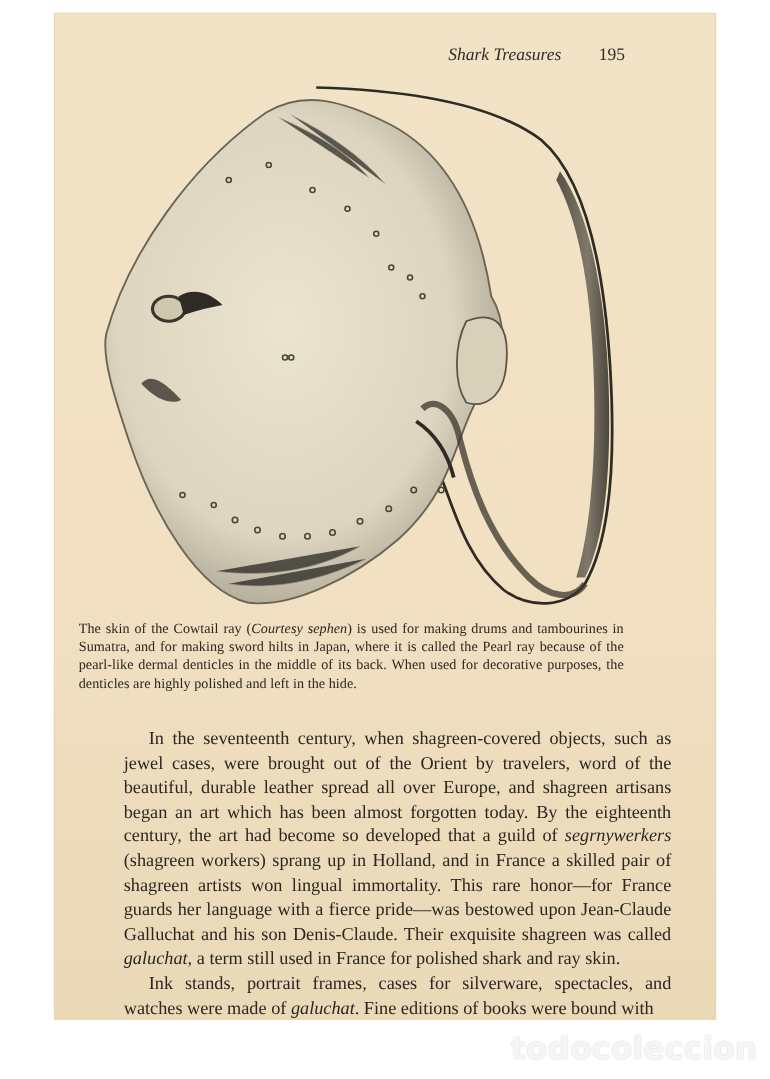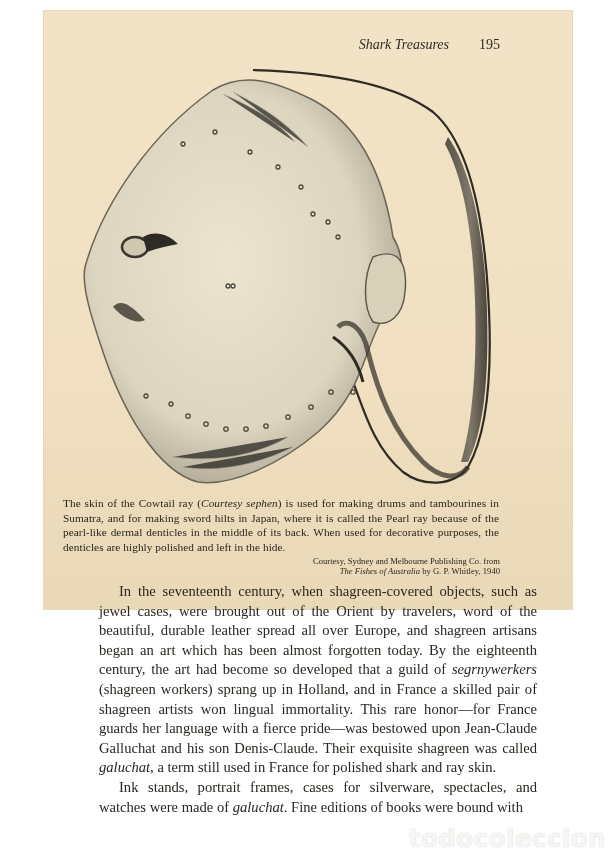--- a/index.html
+++ b/index.html
@@ -1,20 +1,20 @@
 <!DOCTYPE html>
 <html><head>
 <meta charset="utf-8">
 <style>
   html, body { margin: 0; padding: 0; }
   body {
     width: 616px; height: 863px; background: #ffffff; position: relative; overflow: hidden;
   }
   .page {
-    position: absolute; left: 43px; top: 10px; width: 530px; height: 600px;
+    position: absolute; left: 43px; top: 10px; width: 530px; height: 806px;
     background: linear-gradient(180deg, #f3e3c6 0%, #f1e0c2 55%, #ead9b7 100%);
     box-shadow: inset 0 0 0 1px #e8d7b5;
   }
   .running-head {
     position: absolute; top: 27px; right: 73px;
     font-family: "Liberation Serif", serif; font-size: 14px; color: #2e2a24;
     display: flex; gap: 30px; align-items: baseline;
   }
   .running-head .title { font-style: italic; }
   .figure {
@@ -113,24 +113,20 @@
         <path d="M160,32 C190,45 215,60 232,80"></path>
         <path d="M170,30 C200,45 225,62 245,85"></path>
         <path d="M120,405 C150,410 190,405 230,385"></path>
         <path d="M110,395 C150,400 190,395 225,375"></path>
       </g>
     </svg>
   </div>
 
   <div class="caption"><span>The skin of the Cowtail ray (</span><i>Courtesy sephen</i><span>) is used for making drums and tambourines in Sumatra, and for making sword hilts in Japan, where it is called the Pearl ray because of the pearl-like dermal denticles in the middle of its back. When used for decorative purposes, the denticles are highly polished and left in the hide.</span></div>
 
-  <div class="credit">
-    <div>Courtesy, Sydney and Melbourne Publishing Co. from</div>
-    <div><span class="book">The Fishes of Australia</span><span> by G. P. Whitley, 1940</span></div>
-  </div>
 
   <div class="body-text">
     <p><span>In the seventeenth century, when shagreen-covered objects, such as jewel cases, were brought out of the Orient by travelers, word of the beautiful, durable leather spread all over Europe, and shagreen artisans began an art which has been almost forgotten today. By the eighteenth century, the art had become so developed that a guild of </span><i>segrnywerkers</i><span> (shagreen workers) sprang up in Holland, and in France a skilled pair of shagreen artists won lingual immortality. This rare honor—for France guards her language with a fierce pride—was bestowed upon Jean-Claude Galluchat and his son Denis-Claude. Their exquisite shagreen was called </span><i>galuchat</i><span>, a term still used in France for polished shark and ray skin.</span></p>
     <p><span>Ink stands, portrait frames, cases for silverware, spectacles, and watches were made of </span><i>galuchat</i><span>. Fine editions of books were bound with</span></p>
   </div>
 </div>
 
 <div class="watermark">todocoleccion</div>
 
 </body></html>

